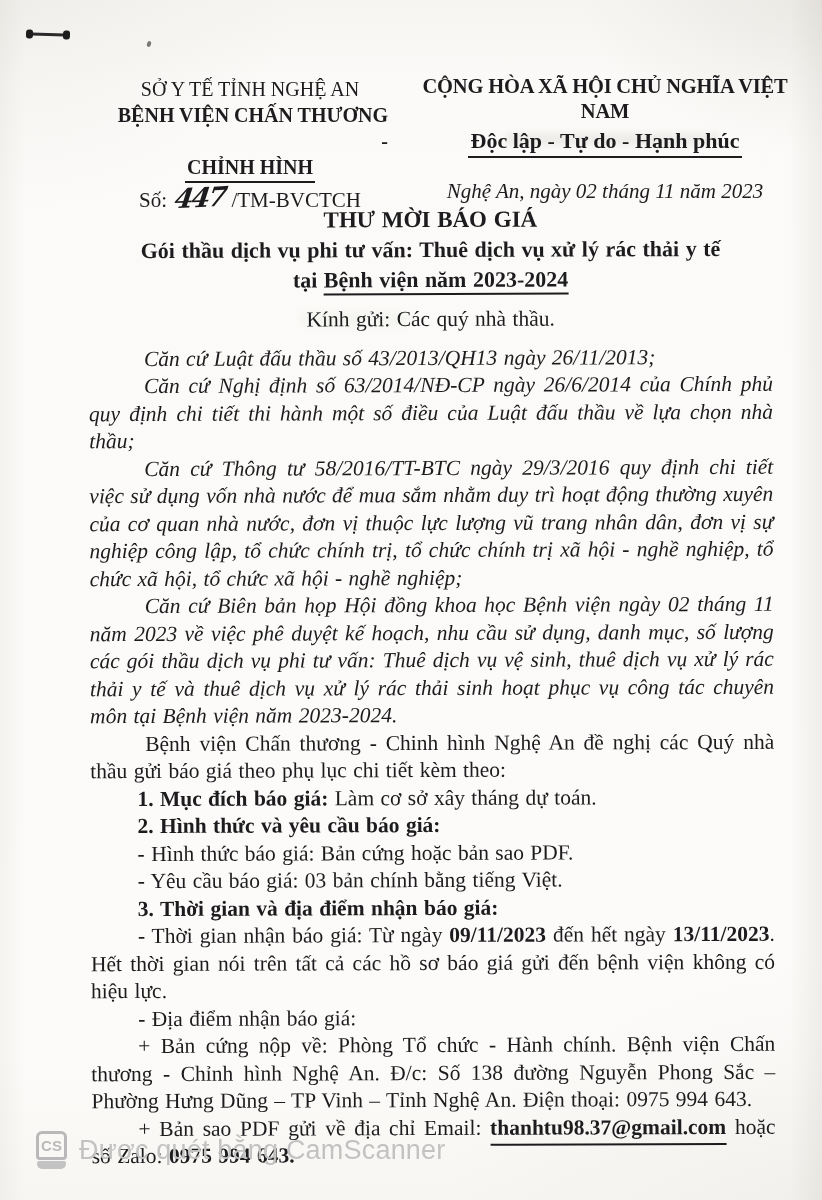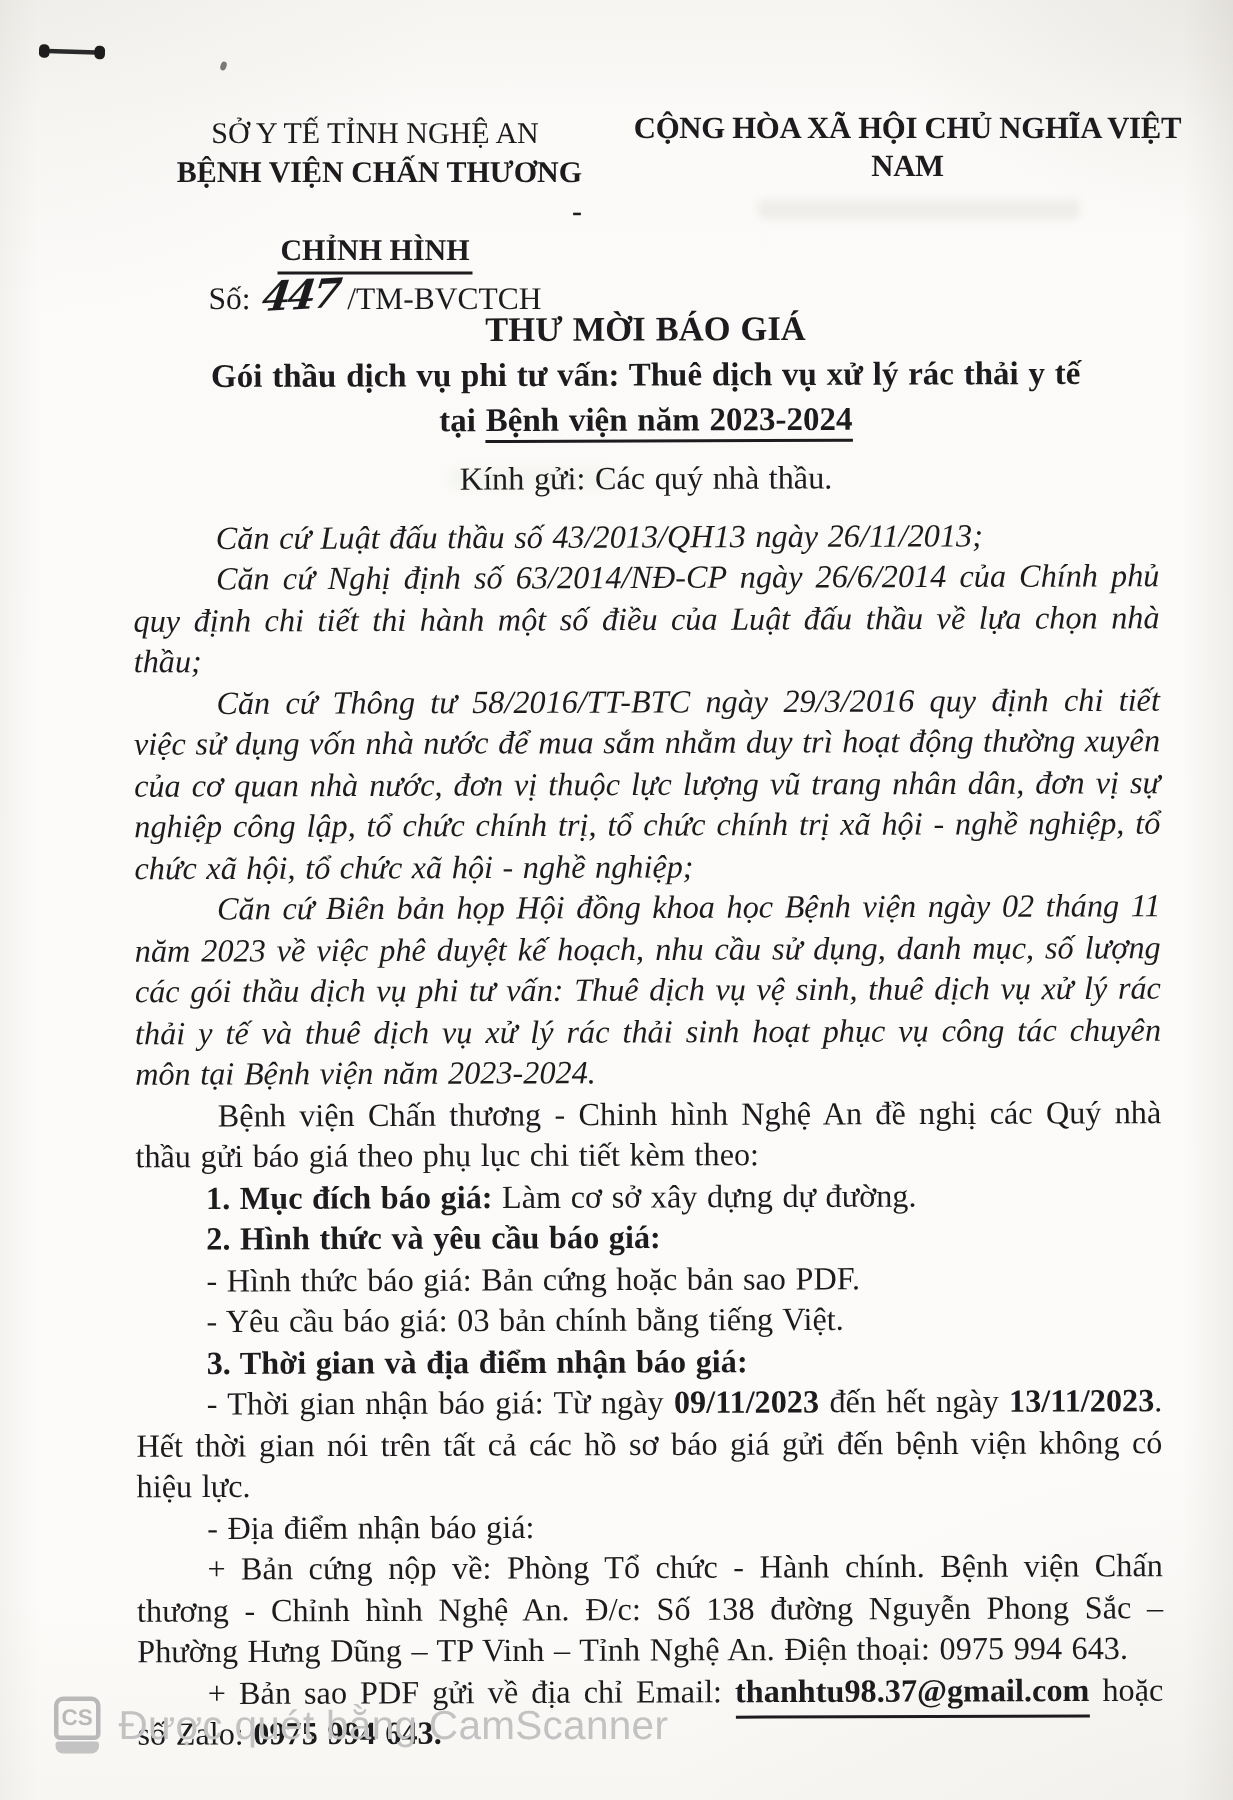--- a/index.html
+++ b/index.html
@@ -124,37 +124,39 @@
     <div>SỞ Y TẾ TỈNH NGHỆ AN</div>
     <div class="org">BỆNH VIỆN CHẤN THƯƠNG -</div>
     <div><span class="org-underline">CHỈNH HÌNH</span></div>
     <div class="ref-line">
       <span>Số:</span><span class="ref-number">447</span><span>/TM-BVCTCH</span>
     </div>
   </div>
 
   <div class="hdr-right">
     <div class="national-1">CỘNG HÒA XÃ HỘI CHỦ NGHĨA VIỆT NAM</div>
+    <div><span class="national-2">Độc lập - Tự do - Hạnh phúc</span></div>
+    <div class="dateline">Nghệ An, ngày 02 tháng 11 năm 2023</div>
   </div>
 
   <div class="content">
     <h1 class="doc-title">THƯ MỜI BÁO GIÁ</h1>
     <p class="doc-sub">Gói thầu dịch vụ phi tư vấn: Thuê dịch vụ xử lý rác thải y tế</p>
     <p class="doc-sub"><span>tại </span><span class="sub-underline">Bệnh viện năm 2023-2024</span></p>
 
     <p class="salutation">Kính gửi: Các quý nhà thầu.</p>
 
     <p class="recital first">Căn cứ Luật đấu thầu số 43/2013/QH13 ngày 26/11/2013;</p>
     <p class="recital">Căn cứ Nghị định số 63/2014/NĐ-CP ngày 26/6/2014 của Chính phủ quy định chi tiết thi hành một số điều của Luật đấu thầu về lựa chọn nhà thầu;</p>
     <p class="recital">Căn cứ Thông tư 58/2016/TT-BTC ngày 29/3/2016 quy định chi tiết việc sử dụng vốn nhà nước để mua sắm nhằm duy trì hoạt động thường xuyên của cơ quan nhà nước, đơn vị thuộc lực lượng vũ trang nhân dân, đơn vị sự nghiệp công lập, tổ chức chính trị, tổ chức chính trị xã hội - nghề nghiệp, tổ chức xã hội, tổ chức xã hội - nghề nghiệp;</p>
     <p class="recital">Căn cứ Biên bản họp Hội đồng khoa học Bệnh viện ngày 02 tháng 11 năm 2023 về việc phê duyệt kế hoạch, nhu cầu sử dụng, danh mục, số lượng các gói thầu dịch vụ phi tư vấn: Thuê dịch vụ vệ sinh, thuê dịch vụ xử lý rác thải y tế và thuê dịch vụ xử lý rác thải sinh hoạt phục vụ công tác chuyên môn tại Bệnh viện năm 2023-2024.</p>
 
     <p class="para">Bệnh viện Chấn thương - Chinh hình Nghệ An đề nghị các Quý nhà thầu gửi báo giá theo phụ lục chi tiết kèm theo:</p>
 
-    <p class="list-line"><span class="b">1. Mục đích báo giá:</span><span> Làm cơ sở xây dựng dự đường.</span></p>
+    <p class="list-line"><span class="b">1. Mục đích báo giá:</span><span> Làm cơ sở xây tháng dự toán.</span></p>
 
     <p class="list-line b">2. Hình thức và yêu cầu báo giá:</p>
     <p class="list-line">- Hình thức báo giá: Bản cứng hoặc bản sao PDF.</p>
     <p class="list-line">- Yêu cầu báo giá: 03 bản chính bằng tiếng Việt.</p>
 
     <p class="list-line b">3. Thời gian và địa điểm nhận báo giá:</p>
     <p class="list-line"><span>- Thời gian nhận báo giá: Từ ngày </span><span class="b">09/11/2023</span><span> đến hết ngày </span><span class="b">13/11/2023</span><span>. Hết thời gian nói trên tất cả các hồ sơ báo giá gửi đến bệnh viện không có hiệu lực.</span></p>
 
     <p class="list-line">- Địa điểm nhận báo giá:</p>
     <p class="list-line">+ Bản cứng nộp về: Phòng Tổ chức - Hành chính. Bệnh viện Chấn thương - Chỉnh hình Nghệ An. Đ/c: Số 138 đường Nguyễn Phong Sắc – Phường Hưng Dũng – TP Vinh – Tỉnh Nghệ An. Điện thoại: 0975 994 643.</p>

